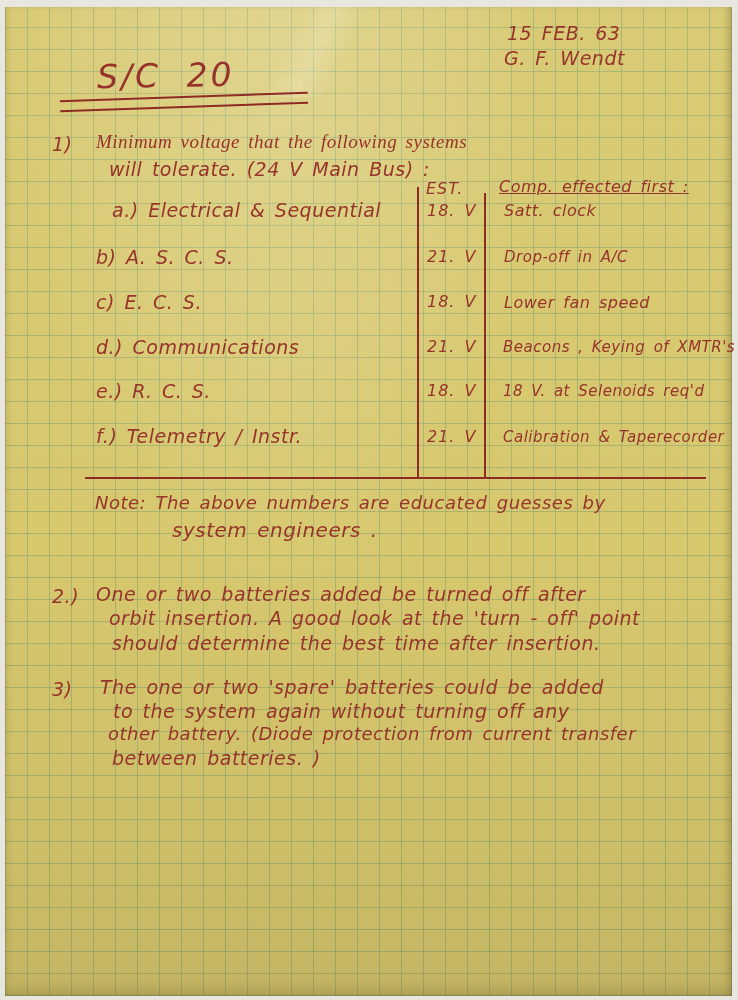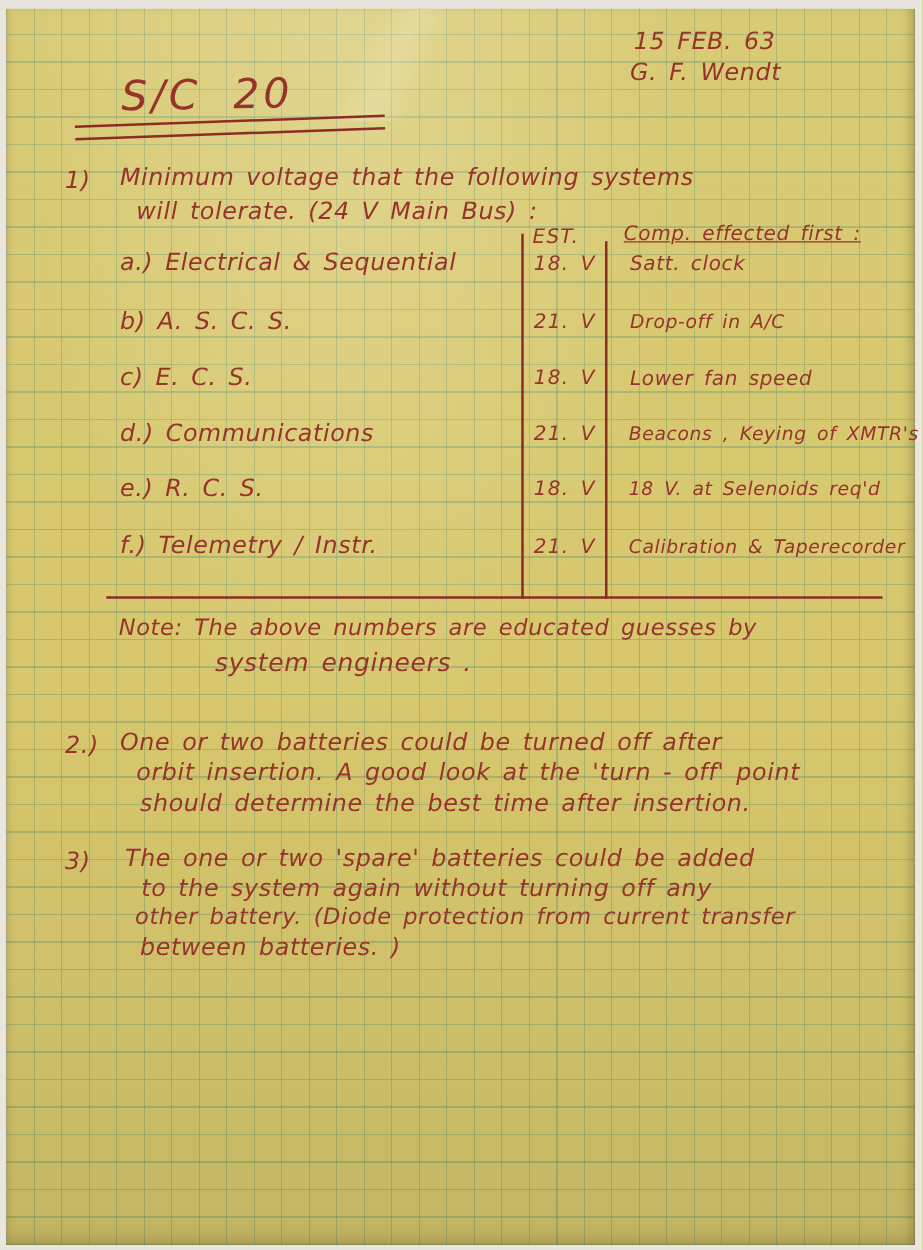--- a/index.html
+++ b/index.html
@@ -53,31 +53,31 @@
     <div class="sheen"></div>
   </div>
 
   <div class="hand sz-head" style="left:507px;top:22px;">15  FEB.  63</div>
   <div class="hand sz-head" style="left:504px;top:47px;">G. F.  Wendt</div>
 
   <div class="hand sz-title" style="left:97px;top:56px;transform:rotate(-1deg);">S/C 20</div>
   <div class="title-underline"></div>
 
   <div class="hand sz-body" style="left:52px;top:133px;">1)</div>
-  <div class="hand sz-body" style="left:96px;top:131px;">Minimum voltage that the following systems</div>
+  <div class="hand sz-body" style="left:96px;top:131px;font-family:Liberation Serif, serif;">Minimum voltage that the following systems</div>
   <div class="hand sz-body" style="left:109px;top:158px;">will tolerate. (24 V Main Bus) :</div>
 
   <div class="hand sz-est" style="left:426px;top:179px;">EST.</div>
   <div class="hand sz-est" style="left:499px;top:177px;letter-spacing:0.5px;text-decoration:underline;">Comp. effected  first :</div>
   <div class="rule" style="left:417px;top:187px;width:2px;height:292px;"></div>
   <div class="rule" style="left:484px;top:193px;width:2px;height:286px;"></div>
   <div class="rule" style="left:85px;top:477px;width:621px;height:2px;"></div>
 
   <div>
-    <span class="hand sz-label" style="left:96px;top:199px;">a.)  Electrical  &amp;  Sequential</span>
+    <span class="hand sz-label" style="left:112px;top:199px;">a.)  Electrical  &amp;  Sequential</span>
     <span class="hand sz-est" style="left:427px;top:201px;">18. V</span>
     <span class="hand sz-comp" style="left:504px;top:201px;font-size:16px;">Satt. clock</span>
   </div>
   <div>
     <span class="hand sz-label" style="left:96px;top:246px;">b)  A. S. C. S.</span>
     <span class="hand sz-est" style="left:427px;top:247px;">21. V</span>
     <span class="hand sz-comp" style="left:504px;top:248px;">Drop-off  in  A/C</span>
   </div>
   <div>
     <span class="hand sz-label" style="left:96px;top:291px;">c)  E. C. S.</span>
@@ -97,21 +97,21 @@
   <div>
     <span class="hand sz-label" style="left:96px;top:425px;">f.)  Telemetry / Instr.</span>
     <span class="hand sz-est" style="left:427px;top:427px;">21. V</span>
     <span class="hand sz-comp" style="left:503px;top:428px;">Calibration &amp; Taperecorder</span>
   </div>
 
   <div class="hand" style="left:95px;top:492px;font-size:18px;">Note:   The above numbers  are  educated guesses  by</div>
   <div class="hand" style="left:172px;top:518px;font-size:20px;">system  engineers .</div>
 
   <div class="hand sz-body" style="left:52px;top:585px;">2.)</div>
-  <div class="hand" style="left:96px;top:583px;font-size:19px;">One or two batteries could be turned off  after</div>
+  <div class="hand" style="left:96px;top:583px;font-size:19px;">One or two batteries added be turned off  after</div>
   <div class="hand" style="left:109px;top:607px;font-size:19px;">orbit insertion. A good look at  the 'turn - off' point</div>
   <div class="hand" style="left:112px;top:632px;font-size:19px;">should determine  the best time  after insertion.</div>
 
   <div class="hand sz-body" style="left:52px;top:678px;">3)</div>
   <div class="hand" style="left:100px;top:676px;font-size:19px;">The one or  two 'spare' batteries could be added</div>
   <div class="hand" style="left:113px;top:700px;font-size:19px;">to the system again without turning off  any</div>
   <div class="hand" style="left:112px;top:747px;font-size:19px;">between batteries. )</div>
   <div class="hand" style="left:108px;top:723px;font-size:18px;">other battery. (Diode  protection  from current transfer</div>
 </div>
 

